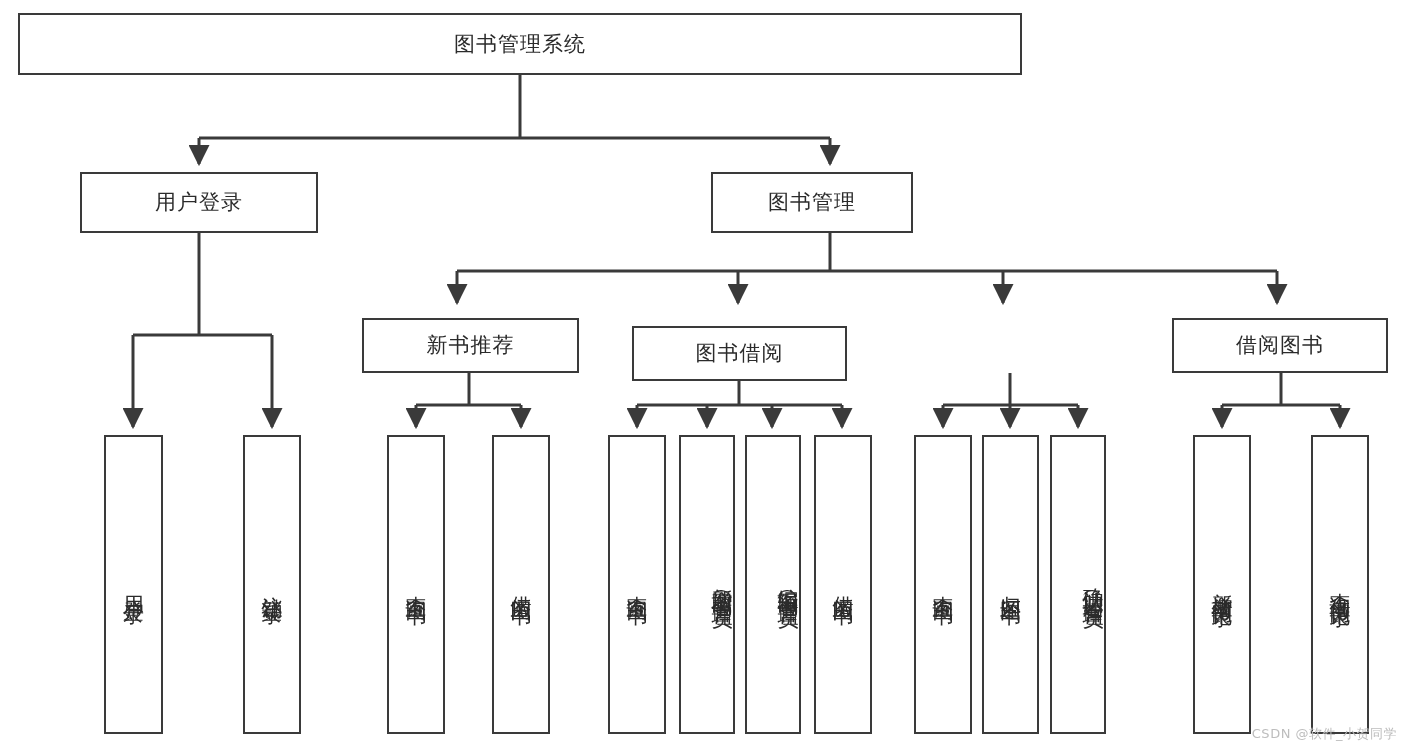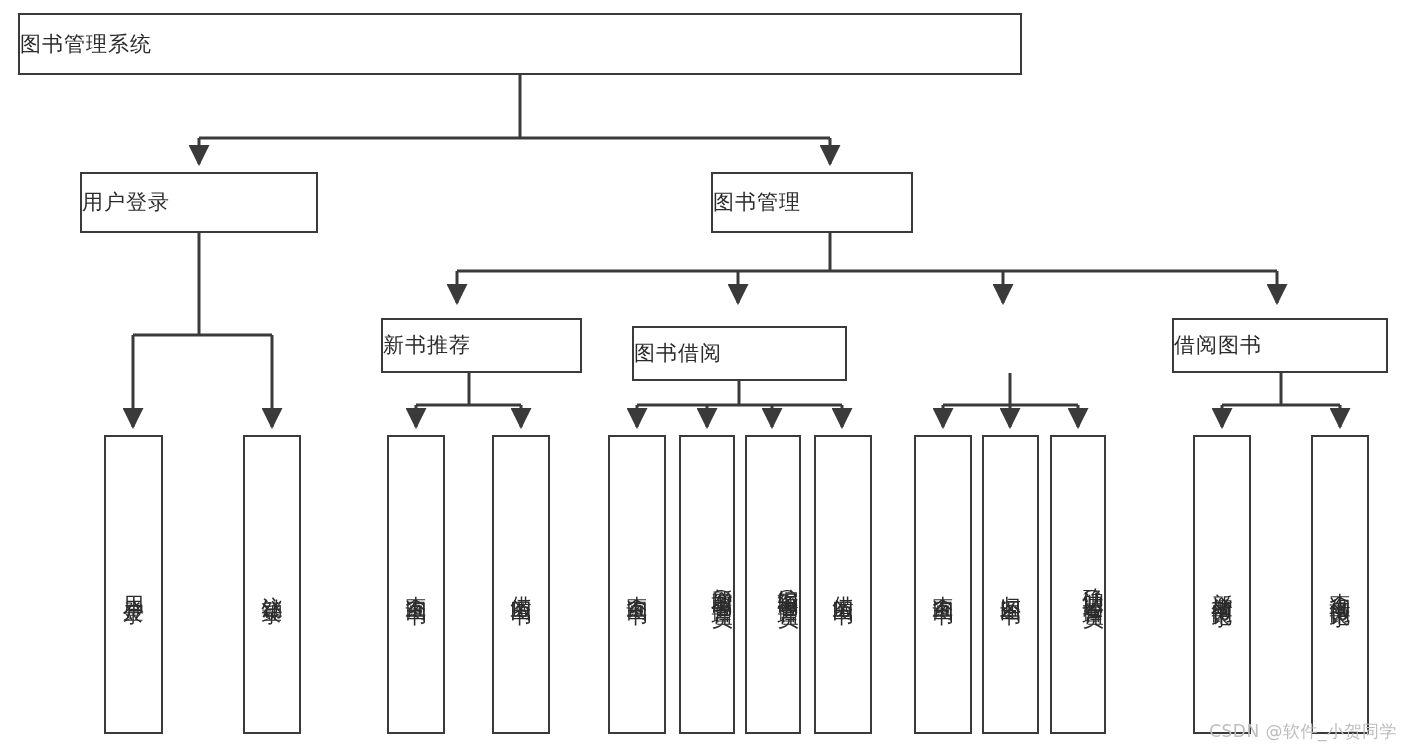--- a/index.html
+++ b/index.html
@@ -17,21 +17,21 @@
     background: #ffffff;
     overflow: hidden;
   }
   .node {
     position: absolute;
     box-sizing: border-box;
     border: 2px solid #3a3a3a;
     background: #ffffff;
     display: flex;
     align-items: center;
-    justify-content: flex-start;
+    justify-content: center;
     color: #2b2b2b;
   }
   .node.h {
     font-size: 21px;
     letter-spacing: 1px;
   }
   .node.v {
     writing-mode: vertical-rl;
     text-orientation: upright;
     font-size: 21px;
@@ -54,21 +54,21 @@
     left: 0;
     top: 0;
     width: 1405px;
     height: 747px;
     pointer-events: none;
   }
   .watermark {
     position: absolute;
     right: 8px;
     bottom: 4px;
-    font-size: 17px;
+    font-size: 13px;
     color: #bdbdbd;
     white-space: nowrap;
     letter-spacing: 0.5px;
   }
 </style>
 </head>
 <body>
 
 <div id="canvas">
 
@@ -127,21 +127,21 @@
   </div>
 
   <div class="node h" style="left:80px; top:172px; width:238px; height:61px;">
     <span class="node-label">用户登录</span>
   </div>
 
   <div class="node h" style="left:711px; top:172px; width:202px; height:61px;">
     <span class="node-label">图书管理</span>
   </div>
 
-  <div class="node h" style="left:381px; top:318px; width:201px; height:55px;">
+  <div class="node h" style="left:362px; top:318px; width:217px; height:55px;">
     <span class="node-label">新书推荐</span>
   </div>
 
   <div class="node h" style="left:632px; top:326px; width:215px; height:55px;">
     <span class="node-label">图书借阅</span>
   </div>
 
 
   <div class="node h" style="left:1172px; top:318px; width:216px; height:55px;">
     <span class="node-label">借阅图书</span>

